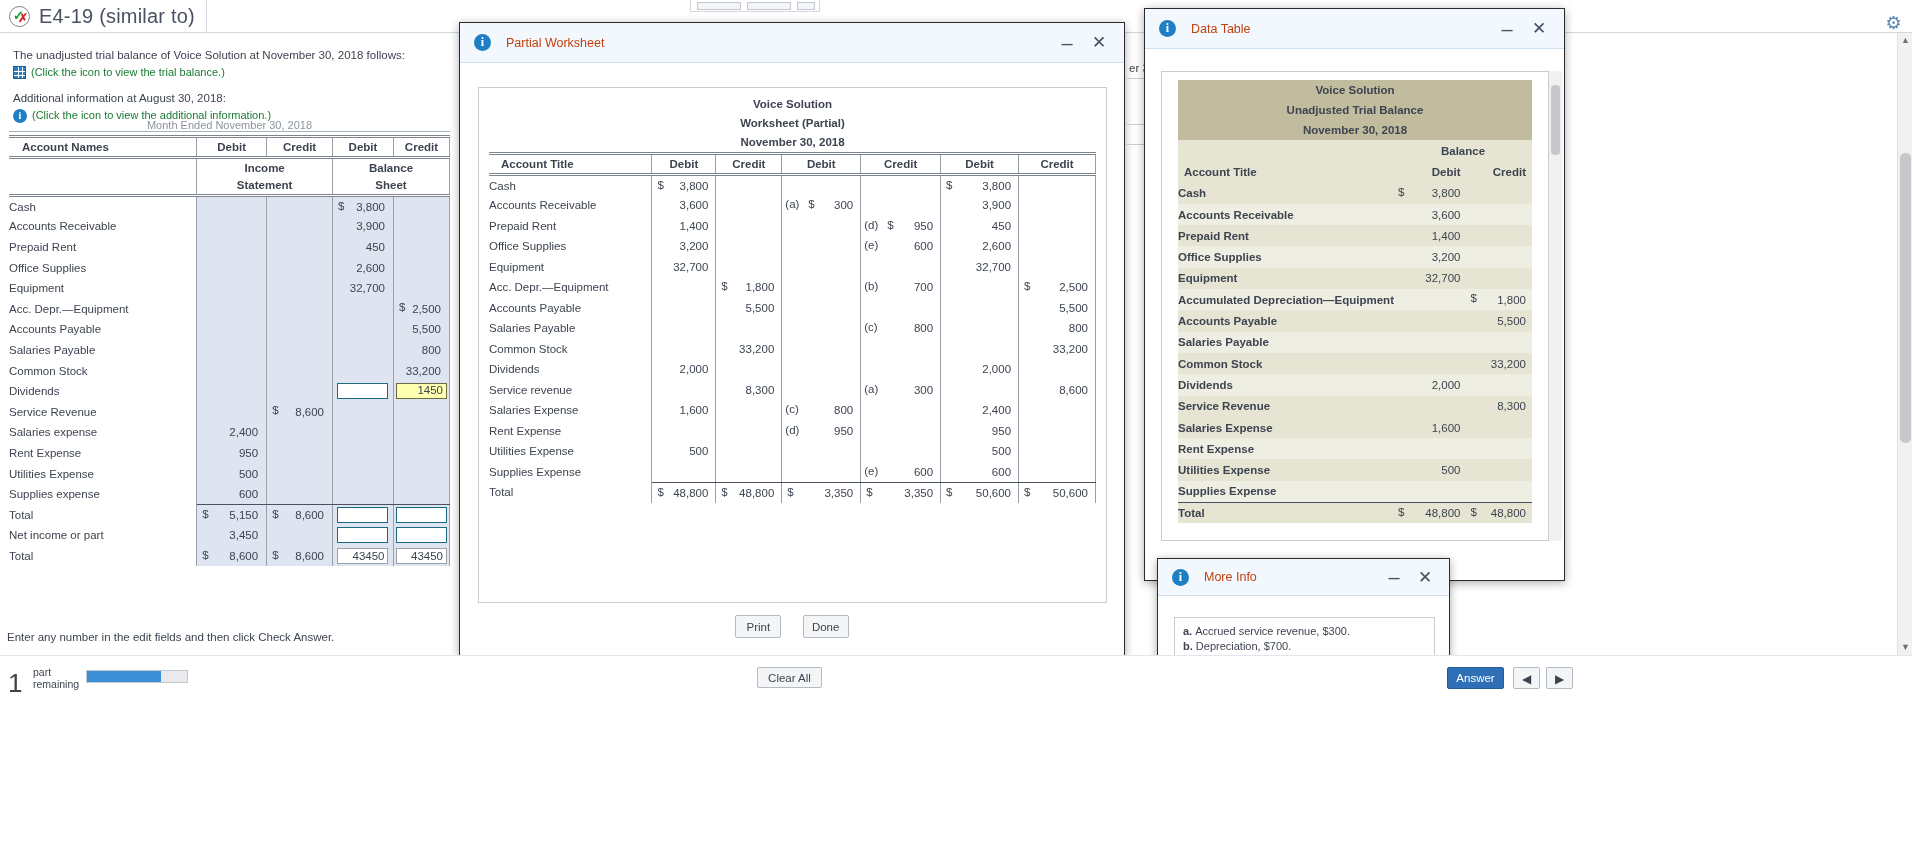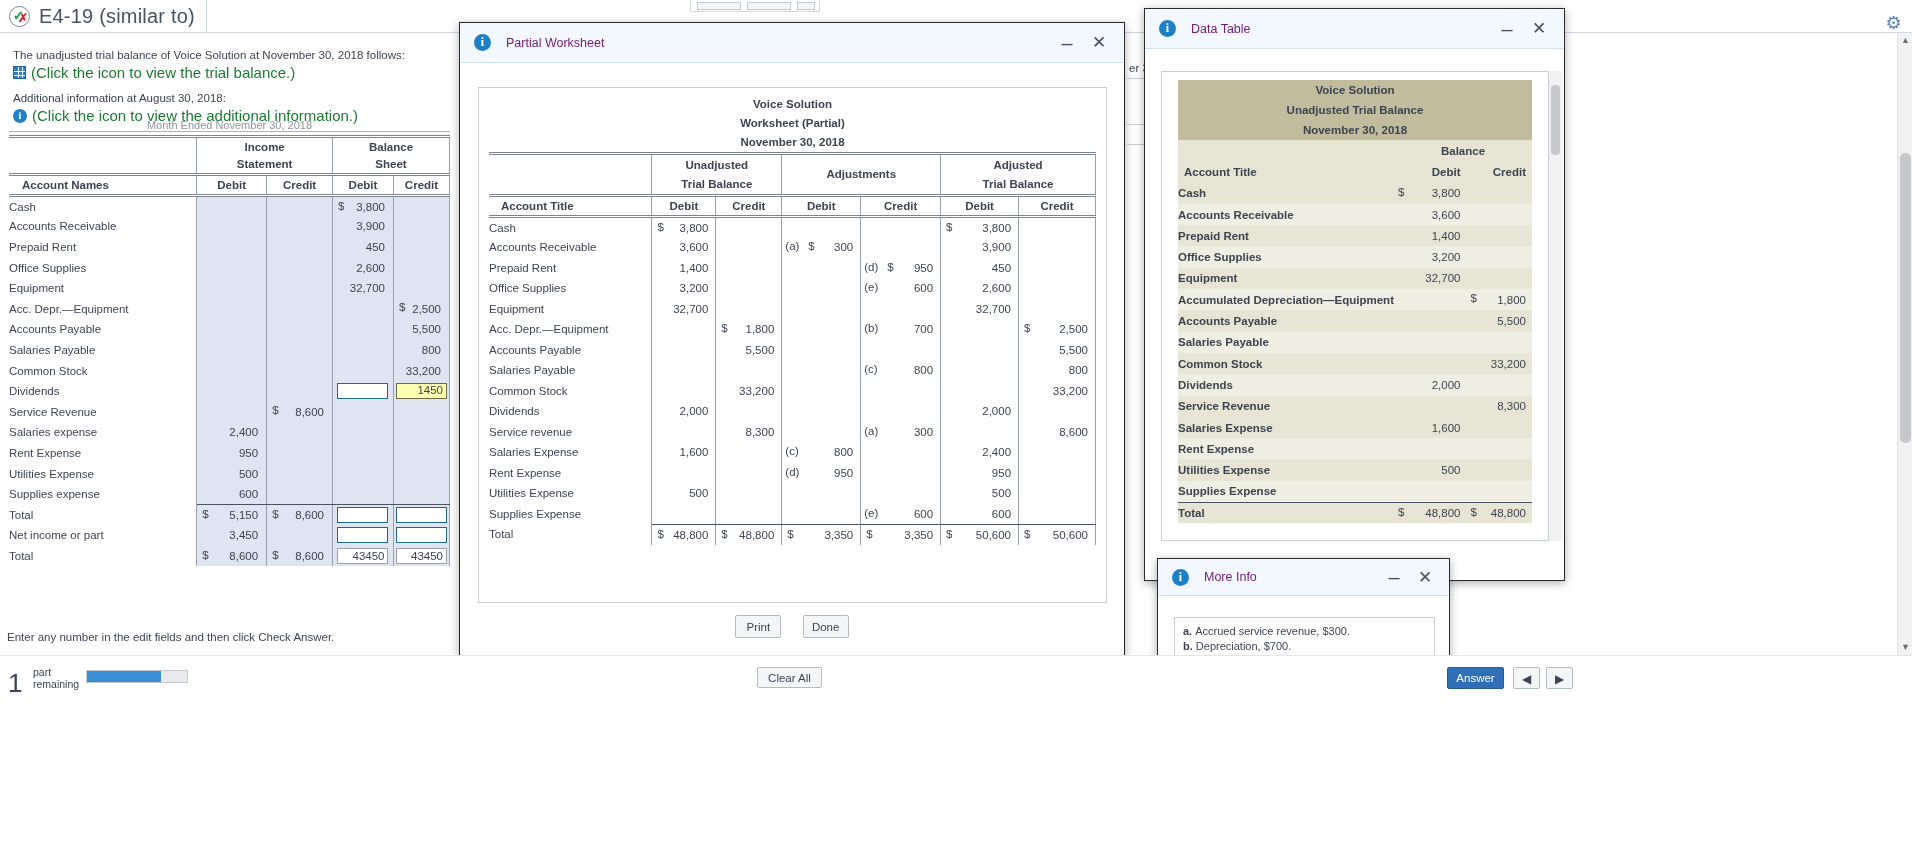--- a/index.html
+++ b/index.html
@@ -38,21 +38,21 @@
     margin-left:9px; font-size:20px; color:#4a5160;
     letter-spacing:.2px;
   }
   .ex-divider {
     width:1px; height:33px; background:#d2d7de; margin-left:11px;
   }
 
   .prose { position:absolute; left:13px; top:48px; width:430px; }
   .prose p { margin:0 0 2px 0; font-size:11.5px; color:#3d4450; line-height:15px; }
   .prose .link-row { display:flex; align-items:flex-start; gap:5px; margin-bottom:11px; }
-  .prose .link-row .lnk { color:#1b7a32; font-size:15px; line-height:15px; }
+  .prose .link-row .lnk { color:#1b7a32; font-size:11px; line-height:15px; }
   .grid-ico {
     width:13px;height:13px;flex:none;margin-top:1px;
     background:#2a7ec4; border:1px solid #1c5f96;
     background-image:
       linear-gradient(#fff,#fff),linear-gradient(#fff,#fff),
       linear-gradient(#fff,#fff),linear-gradient(#fff,#fff);
     background-size:100% 1px,100% 1px,1px 100%,1px 100%;
     background-position:0 4px,0 8px,4px 0,8px 0;
     background-repeat:no-repeat;
   }
@@ -164,21 +164,21 @@
          box-shadow:0 2px 9px rgba(0,0,0,.33); }
   .dlg-bar {
     height:40px; background:#f2f8fd; border-bottom:1px solid #cfe0ee;
     display:flex; align-items:center; position:relative;
   }
   .dlg-bar .bi {
     width:17px;height:17px;border-radius:50%;background:#1f7fc4;color:#fff;
     font-family:"Liberation Serif",serif;font-weight:bold;font-size:12px;
     line-height:17px;text-align:center;margin-left:14px;flex:none;
   }
-  .dlg-bar .tt { margin-left:15px; font-size:12.5px; color:#701a75; }
+  .dlg-bar .tt { margin-left:15px; font-size:12.5px; color:#c2410c; }
   .dlg-bar .min, .dlg-bar .cls {
     position:absolute; top:0; height:40px; width:26px; cursor:pointer;
     color:#4a5160; text-align:center; font-size:17px; line-height:40px;
   }
   .dlg-bar .min { font-size:20px; }
 
   
   #pw { left:459px; top:22px; width:666px; height:635px; }
   #pw-body { position:absolute; left:18px; top:64px; width:629px; height:516px;
              border:1px solid #c8ccd3; background:#fff; }
@@ -276,36 +276,36 @@
     <table class="wstab">
       <colgroup>
         <col style="width:188px">
           <col style="width:70px">
           <col style="width:66px">
           <col style="width:61px">
           <col style="width:56px">
       </colgroup>
       <tbody id="ws-body">
           <tr>
-            <td class="hdr-grp dbl-top" style="border-right: 1px solid rgb(154, 160, 170);"></td>
-            <td class="hdr-cell hdr-grp dbl-top" colspan="2">
-              <span>Income</span>
-              <span>Statement</span>
-            </td>
-            <td class="hdr-cell hdr-grp dbl-top" colspan="2">
-              <span>Balance</span>
-              <span>Sheet</span>
-            </td>
-          </tr>
-          <tr>
             <td class="hdr-sub dbl-top" style="padding-left: 13px; text-align: left; font-weight: bold; border-right: 1px solid rgb(154, 160, 170);">Account Names</td>
             <td class="hdr-cell hdr-sub dbl-top">Debit</td>
             <td class="hdr-cell hdr-sub dbl-top">Credit</td>
             <td class="hdr-cell hdr-sub dbl-top">Debit</td>
             <td class="hdr-cell hdr-sub dbl-top">Credit</td>
+          </tr>
+          <tr>
+            <td class="hdr-grp dbl-top" style="border-right: 1px solid rgb(154, 160, 170);"></td>
+            <td class="hdr-cell hdr-grp dbl-top" colspan="2">
+              <span>Income</span>
+              <span>Statement</span>
+            </td>
+            <td class="hdr-cell hdr-grp dbl-top" colspan="2">
+              <span>Balance</span>
+              <span>Sheet</span>
+            </td>
           </tr>
           <tr>
             <td class="name dbl-top" style="border-right: 1px solid rgb(154, 160, 170);">Cash</td>
             <td class="num dbl-top">
               <span class="v"></span>
             </td>
             <td class="num dbl-top">
               <span class="v"></span>
             </td>
             <td class="num dbl-top">
@@ -607,35 +607,20 @@
           <col style="width:163px">
             <col style="width:64px">
             <col style="width:66px">
           <col style="width:79px">
             <col style="width:80px">
             <col style="width:78px">
             <col style="width:77px">
         </colgroup>
         <tbody id="pw-body-rows">
             <tr>
-              <td class="pw-grp dbl-top pw-vr"></td>
-              <td class="pw-grp dbl-top pw-vl pw-vr" colspan="2">
-                <span>Unadjusted</span>
-                <span>Trial Balance</span>
-              </td>
-              <td class="pw-grp dbl-top pw-vl pw-vr" colspan="2">
-                <span></span>
-                <span>Adjustments</span>
-              </td>
-              <td class="pw-grp dbl-top pw-vl pw-vr" colspan="2">
-                <span>Adjusted</span>
-                <span>Trial Balance</span>
-              </td>
-            </tr>
-            <tr>
               <td class="pw-sub dbl-top pw-vr" style="text-align: left; padding-left: 12px;">Account Title</td>
               <td class="pw-sub dbl-top pw-vl">Debit</td>
               <td class="pw-sub dbl-top pw-vl pw-vr">Credit</td>
               <td class="pw-sub dbl-top pw-vl">Debit</td>
               <td class="pw-sub dbl-top pw-vl pw-vr">Credit</td>
               <td class="pw-sub dbl-top pw-vl">Debit</td>
               <td class="pw-sub dbl-top pw-vl pw-vr">Credit</td>
             </tr>
             <tr>
               <td class="pw-name pw-vr dbl-top">Cash</td>

